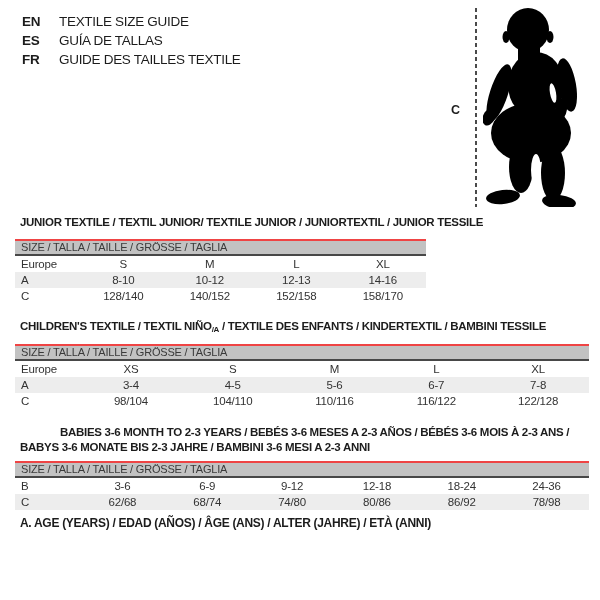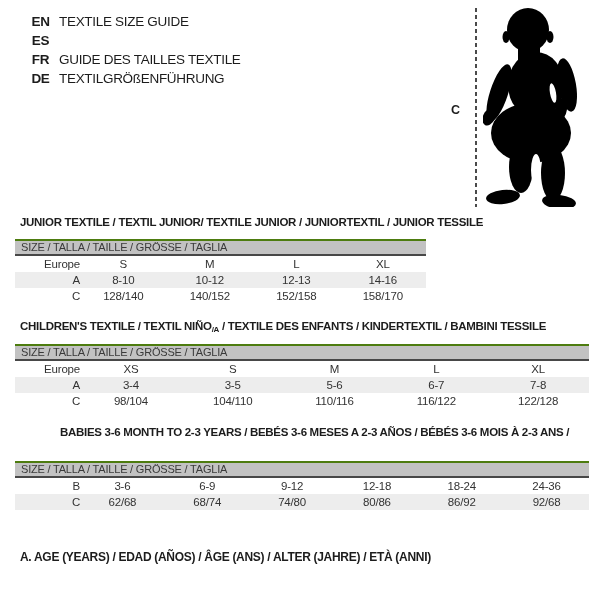--- a/index.html
+++ b/index.html
@@ -4,21 +4,21 @@
 <style>
   html,body { margin:0; padding:0; background:#ffffff; }
   #canvas {
     position:relative; width:600px; height:600px; background:#ffffff;
     font-family:"Liberation Sans", sans-serif; color:#1c1c1c; overflow:hidden;
   }
   .abs { position:absolute; }
 
   
   .lang-list { left:22px; top:12px; }
-  .lang-row { display:flex; height:19px; align-items:center;text-align:center; }
+  .lang-row { display:flex; height:19px; align-items:center; }
   .lang-code { width:37px; font-weight:700; font-size:13.5px; letter-spacing:-0.3px; }
   .lang-title { font-weight:400; font-size:13.5px; letter-spacing:-0.3px; white-space:nowrap; }
 
   
   .dash-line {
     left:475px; top:8px; width:2px; height:199px;
     background:repeating-linear-gradient(to bottom, #4a4a4a 0 4px, transparent 4px 7px);
   }
   .fig-label { left:451px; top:103px; font-weight:700; font-size:12.5px; }
   .silhouette { left:483px; top:5px; width:114px; height:202px; }
@@ -26,52 +26,49 @@
   
   .sec-title {
     font-weight:700; font-size:11.5px; letter-spacing:-0.3px; white-space:nowrap;
   }
   .subsc { font-size:8px; vertical-align:-2px; }
 
   
   .tbl { }
   .band {
     height:13px; line-height:13px; background:#c2c2c2;
-    border-top:2px solid #4d7c0f; border-bottom:2px solid #474747;
+    border-top:2px solid #ef4444; border-bottom:2px solid #474747;
     font-size:11px; color:#3a3a3a; padding-left:6px; letter-spacing:-0.2px;
   }
   .trow { display:flex; height:16px; align-items:center; font-size:11.5px; color:#333333; letter-spacing:-0.2px; }
   .trow.shaded { background:#ededed; }
-  .tlbl { width:65px; padding-left:6px; box-sizing:border-box;text-align:right; }
+  .tlbl { width:65px; padding-left:6px; box-sizing:border-box; }
   .tval { flex:1; text-align:center; }
 
   
-  .notes { left:20px; top:550px; }
+  .notes { left:20px; top:516px; }
   .note-line { height:17.5px; font-weight:700; font-size:12px; letter-spacing:-0.3px; white-space:nowrap; }
 </style>
 </head>
 <body>
 
 <div id="canvas">
 
   <div class="lang-list abs">
     <div class="lang-row">
       <span class="lang-code">EN</span>
       <span class="lang-title">TEXTILE SIZE GUIDE</span>
     </div>
     <div class="lang-row">
       <span class="lang-code">ES</span>
+      <span class="lang-title">GUÍA DE TALLAS</span>
     </div>
     <div class="lang-row">
       <span class="lang-code">FR</span>
       <span class="lang-title">GUIDE DES TAILLES TEXTILE</span>
-    </div>
-    <div class="lang-row">
-      <span class="lang-code">DE</span>
-      <span class="lang-title">TEXTILGRÖßENFÜHRUNG</span>
     </div>
   </div>
 
   <div>
     <div class="dash-line abs"></div>
     <div class="fig-label abs">C</div>
     <svg class="silhouette abs" viewBox="0 0 114 202" aria-hidden="true">
       <g fill="#000000">
         <ellipse cx="45" cy="25" rx="21" ry="22"></ellipse>
         <ellipse cx="23" cy="32" rx="3.5" ry="6"></ellipse>
@@ -128,55 +125,56 @@
       <div class="tlbl">Europe</div>
       <div class="tval">XS</div>
       <div class="tval">S</div>
       <div class="tval">M</div>
       <div class="tval">L</div>
       <div class="tval">XL</div>
     </div>
     <div class="trow shaded">
       <div class="tlbl">A</div>
       <div class="tval">3-4</div>
-      <div class="tval">3-5</div>
+      <div class="tval">4-5</div>
       <div class="tval">5-6</div>
       <div class="tval">6-7</div>
       <div class="tval">7-8</div>
     </div>
     <div class="trow">
       <div class="tlbl">C</div>
       <div class="tval">98/104</div>
       <div class="tval">104/110</div>
       <div class="tval">110/116</div>
       <div class="tval">116/122</div>
       <div class="tval">122/128</div>
     </div>
   </div>
 
   <div class="sec-title abs" style="left:20px; top:426px;margin-left:40px;">BABIES 3-6 MONTH TO 2-3 YEARS / BEBÉS 3-6 MESES A 2-3 AÑOS / BÉBÉS 3-6 MOIS À 2-3 ANS /</div>
+  <div class="sec-title abs" style="left:20px; top:441px;">BABYS 3-6 MONATE BIS 2-3 JAHRE / BAMBINI 3-6 MESI A 2-3 ANNI</div>
   <div class="tbl abs" style="left:15px; top:461px; width:574px;">
     <div class="band">SIZE / TALLA / TAILLE / GRÖSSE / TAGLIA</div>
     <div class="trow">
       <div class="tlbl">B</div>
       <div class="tval">3-6</div>
       <div class="tval">6-9</div>
       <div class="tval">9-12</div>
       <div class="tval">12-18</div>
       <div class="tval">18-24</div>
       <div class="tval">24-36</div>
     </div>
     <div class="trow shaded">
       <div class="tlbl">C</div>
       <div class="tval">62/68</div>
       <div class="tval">68/74</div>
       <div class="tval">74/80</div>
       <div class="tval">80/86</div>
       <div class="tval">86/92</div>
-      <div class="tval">92/68</div>
+      <div class="tval">78/98</div>
     </div>
   </div>
 
   <div class="notes abs">
     <div class="note-line">A. AGE (YEARS) / EDAD (AÑOS) / ÂGE (ANS) / ALTER (JAHRE) / ETÀ (ANNI)</div>
   </div>
 
 </div>
 
 </body></html>

